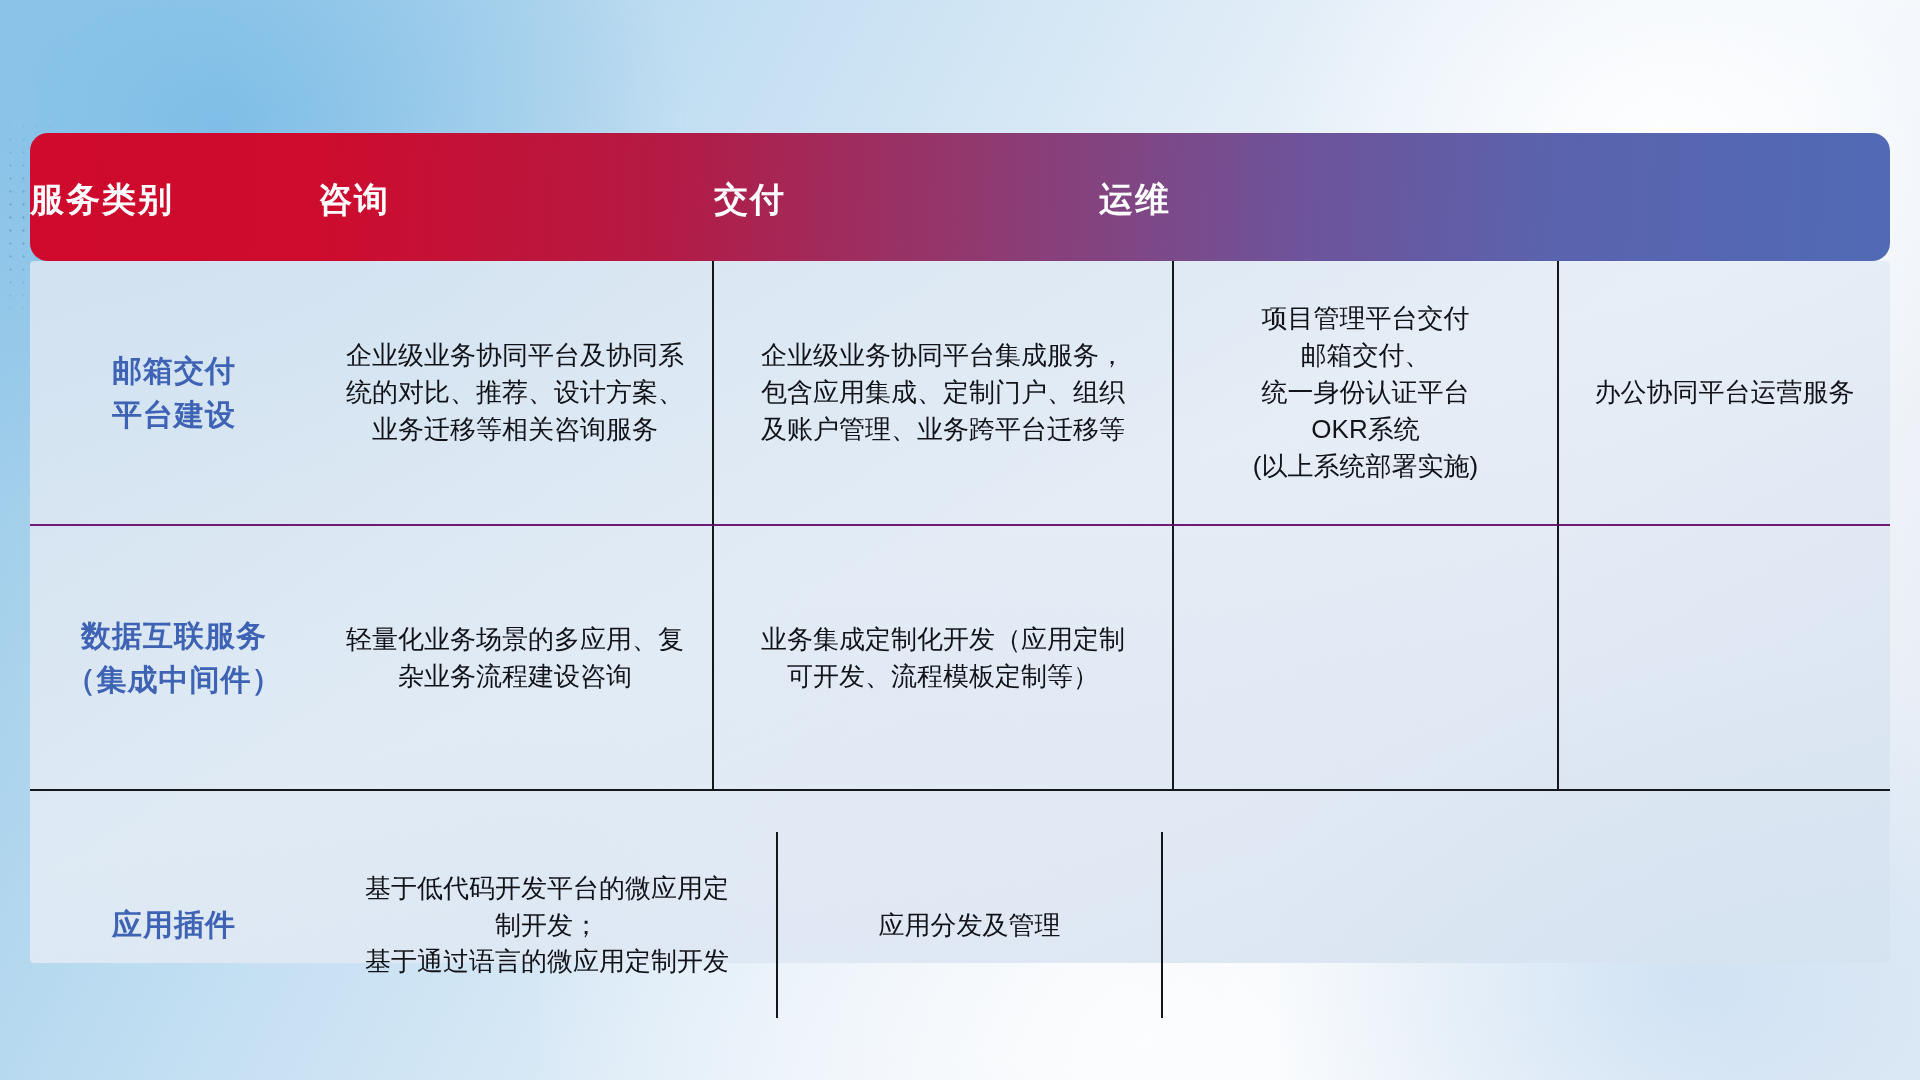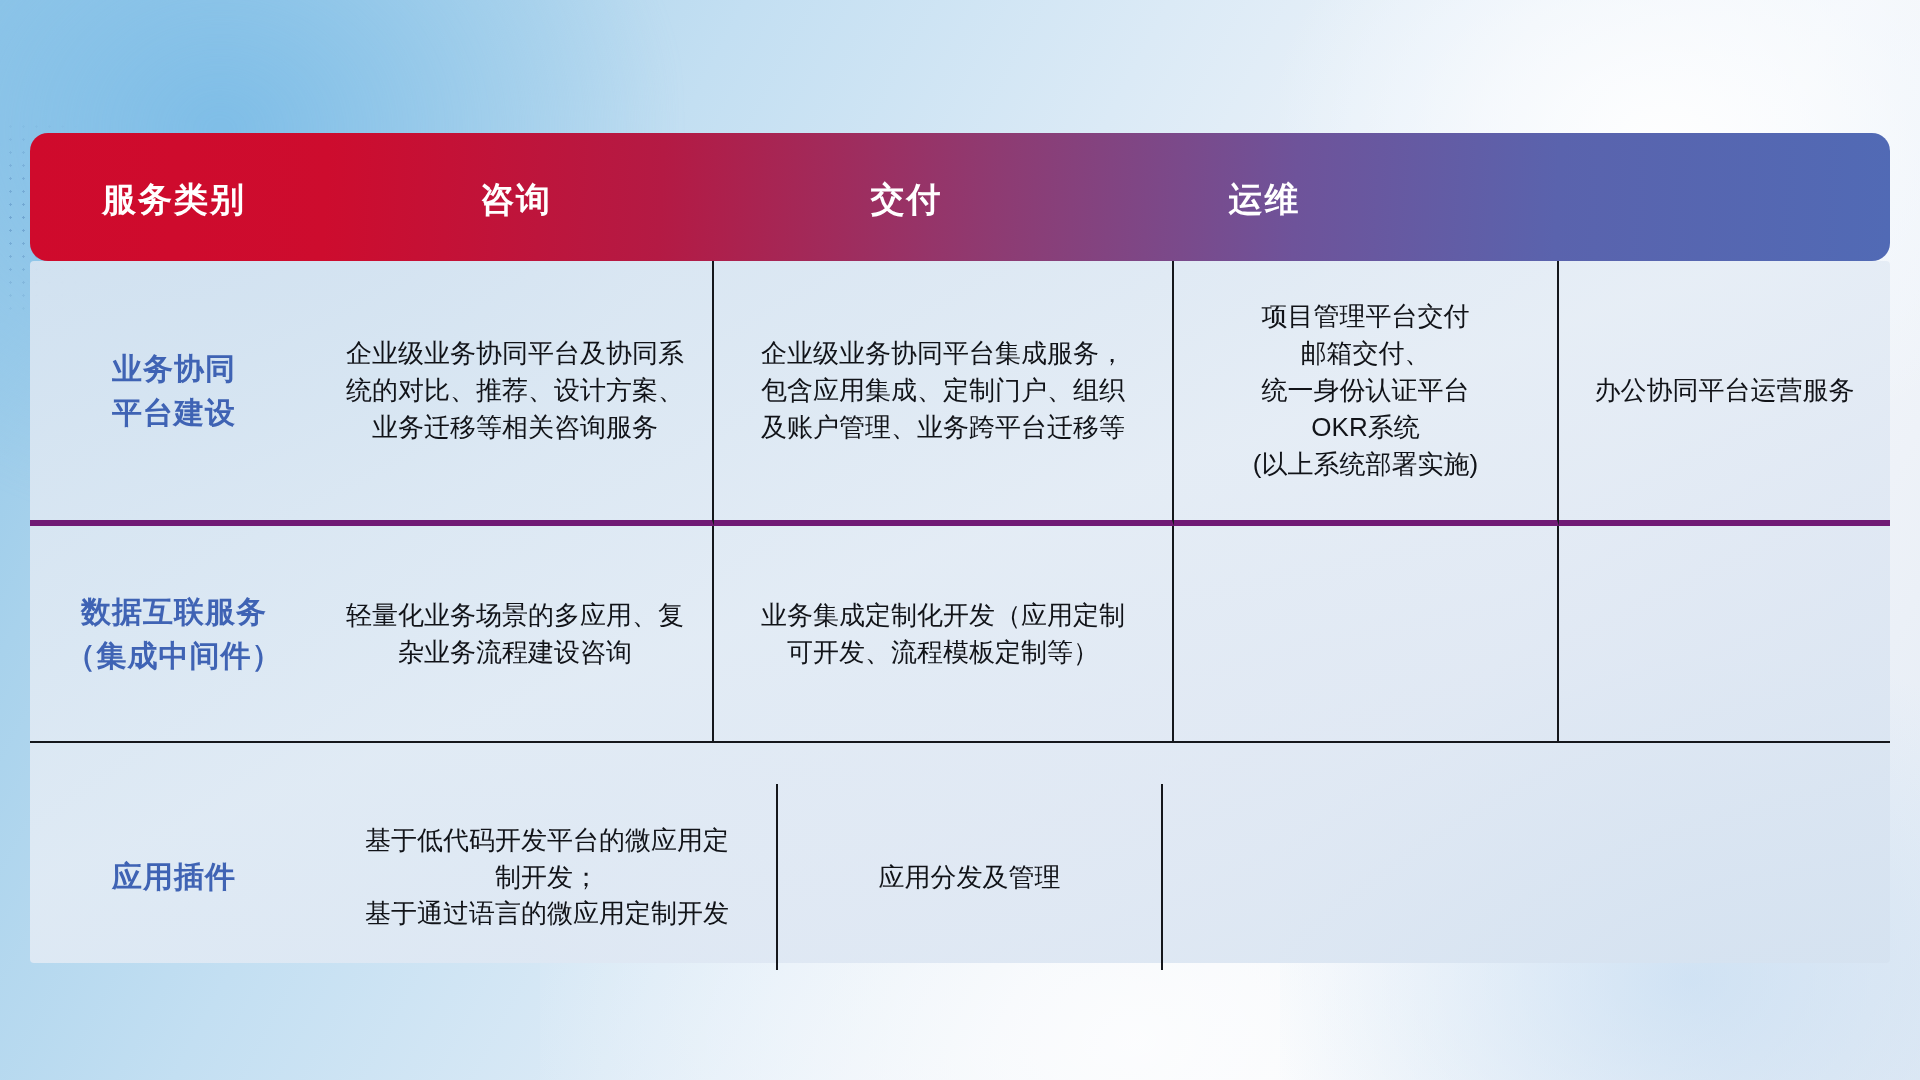--- a/index.html
+++ b/index.html
@@ -111,21 +111,21 @@
   .header-row {
     position: absolute;
     inset: 0;
     display: flex;
     align-items: center;
   }
 
   .header-cell {
     display: flex;
     align-items: center;
-    justify-content: center;
+    justify-content: flex-start;
     height: 100%;
     color: #ffffff;
     font-size: 34px;
     font-weight: 700;
     letter-spacing: 2px;
     padding-top: 6px;
   }
 
   
   .c0 { width: 288px; }
@@ -142,21 +142,21 @@
     width: 1860px;
     height: 702px;
     z-index: 2;
   }
 
   .row {
     display: flex;
     width: 100%;
   }
   .r0 { height: 265px; }
-  .r1 { height: 217px; }
+  .r1 { height: 265px; }
   .r2 { height: 227px; }
 
   .cell {
     display: flex;
     align-items: center;
     justify-content: center;
     text-align: center;
     padding: 6px 14px;
     font-size: 26px;
     line-height: 1.42;
@@ -165,21 +165,21 @@
   }
 
   .cell.label {
     color: #3f63b4;
     font-weight: 700;
     font-size: 30px;
     line-height: 1.45;
     letter-spacing: 1px;
   }
 
-  .row.r0 .cell { border-bottom: 6px solid #701a75; }
+  .row.r0 .cell { border-bottom: 2px solid #701a75; }
   .row.r1 .cell { border-bottom: 2px solid #15171c; }
 
   .row .cell.c1,
   .row .cell.c2,
   .row .cell.c3 { border-right: 2px solid #15171c; }
 
   
   .row .cell.c0 { border-right: none; }
   
   .row .cell.c4 { border-right: none; }
@@ -214,21 +214,21 @@
       </div>
       <div class="header-cell c4">
         <span>运维</span>
       </div>
     </div>
   </div>
 
   <div class="body-grid">
 
     <div class="row r0">
-      <div class="cell c0 label">业务协同
+      <div class="cell c0 label">邮箱交付
 平台建设</div>
       <div class="cell c1">企业级业务协同平台及协同系
 统的对比、推荐、设计方案、
 业务迁移等相关咨询服务</div>
       <div class="cell c2">企业级业务协同平台集成服务，
 包含应用集成、定制门户、组织
 及账户管理、业务跨平台迁移等</div>
       <div class="cell c3">项目管理平台交付
 邮箱交付、
 统一身份认证平台

